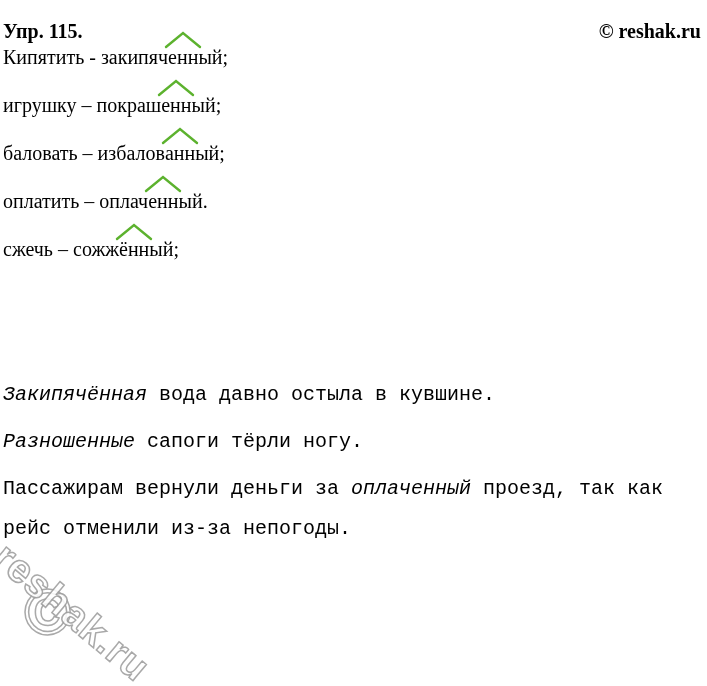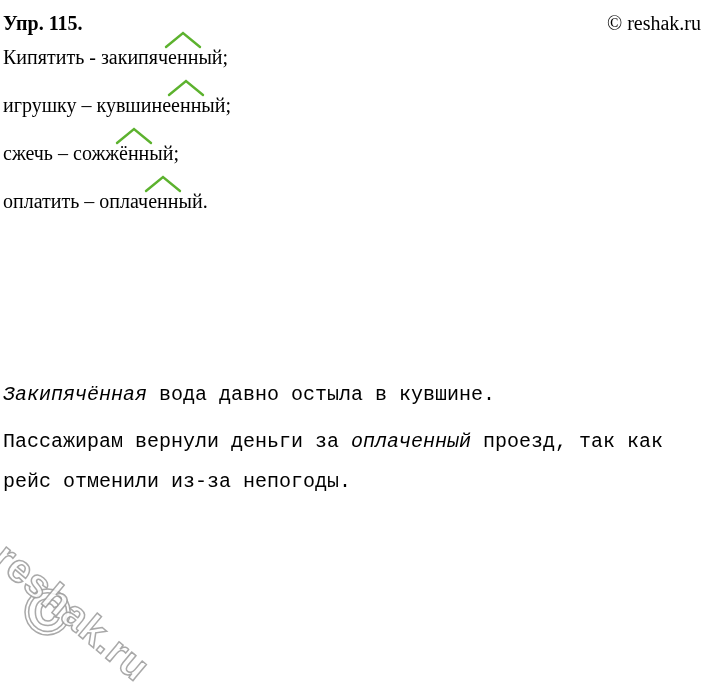--- a/index.html
+++ b/index.html
@@ -8,27 +8,27 @@
     width: 707px;
     height: 686px;
     background: #ffffff;
     overflow: hidden;
     font-family: "Liberation Serif", serif;
     font-size: 20px;
     color: #000;
   }
   .header {
     position: absolute;
-    top: 12px; left: 3px; right: 6px;
+    top: 20px; left: 3px; right: 6px;
     display: flex;
     justify-content: space-between;
     align-items: flex-start;
   }
   .exercise-title { font-weight: bold; }
-  .copyright { font-weight: normal; }
+  .copyright { font-weight: bold; }
 
   .pairs { position: absolute; left: 3px; top: 47px; }
   .pair-line { line-height: 20px; margin: 0 0 28px 0; white-space: nowrap; }
   .dash { margin: 0 5px; }
 
   .sfx { position: relative; display: inline-block; }
   .caret {
     position: absolute;
     top: -16px;
     left: 50%;
@@ -82,43 +82,49 @@
 
   <div class="pairs">
 
     <div class="pair-line">
       <span>Кипятить</span><span class="dash">-</span><span>закипяч</span><span class="sfx"><svg class="caret" viewBox="0 0 38 18" aria-hidden="true">
             <path d="M2 16 L19 2 L36 16" fill="none" stroke-width="2.4" stroke-linecap="round" stroke="#5cb22e"></path>
           </svg><span>енн</span></span><span>ый;</span>
     </div>
 
     <div class="pair-line">
-      <span>игрушку</span><span class="dash">–</span><span>кувшине</span><span class="sfx"><svg class="caret" viewBox="0 0 38 18" aria-hidden="true">
+      <span>игрушку</span><span class="dash">–</span><span>покраш</span><span class="sfx"><svg class="caret" viewBox="0 0 38 18" aria-hidden="true">
             <path d="M2 16 L19 2 L36 16" fill="none" stroke-width="2.4" stroke-linecap="round" stroke="#5cb22e"></path>
           </svg><span>енн</span></span><span>ый;</span>
     </div>
 
 
-
     <div class="pair-line">
-      <span>сжечь</span><span class="dash">–</span><span>сожж</span><span class="sfx"><svg class="caret" viewBox="0 0 38 18" aria-hidden="true">
+      <span>баловать</span><span class="dash">–</span><span>избалов</span><span class="sfx"><svg class="caret" viewBox="0 0 38 18" aria-hidden="true">
             <path d="M2 16 L19 2 L36 16" fill="none" stroke-width="2.4" stroke-linecap="round" stroke="#5cb22e"></path>
-          </svg><span>ённ</span></span><span>ый;</span>
+          </svg><span>анн</span></span><span>ый;</span>
     </div>
 
     <div class="pair-line">
       <span>оплатить</span><span class="dash">–</span><span>оплач</span><span class="sfx"><svg class="caret" viewBox="0 0 38 18" aria-hidden="true">
             <path d="M2 16 L19 2 L36 16" fill="none" stroke-width="2.4" stroke-linecap="round" stroke="#5cb22e"></path>
           </svg><span>енн</span></span><span>ый.</span>
     </div>
 
+    <div class="pair-line">
+      <span>сжечь</span><span class="dash">–</span><span>сожж</span><span class="sfx"><svg class="caret" viewBox="0 0 38 18" aria-hidden="true">
+            <path d="M2 16 L19 2 L36 16" fill="none" stroke-width="2.4" stroke-linecap="round" stroke="#5cb22e"></path>
+          </svg><span>ённ</span></span><span>ый;</span>
+    </div>
+
   </div>
 
   <div class="sentences">
     <p class="sentence"><i>Закипячённая</i><span> вода давно остыла в кувшине.</span></p>
+    <p class="sentence"><i>Разношенные</i><span> сапоги тёрли ногу.</span></p>
     <p class="sentence"><span>Пассажирам вернули деньги за </span><i>оплаченный</i><span> проезд, так как рейс отменили из-за непогоды.</span></p>
   </div>
 
   <div class="watermark">
     <span class="wm-symbol">©</span>
     <span class="wm-text">reshak.ru</span>
   </div>
 
 </div>
 

